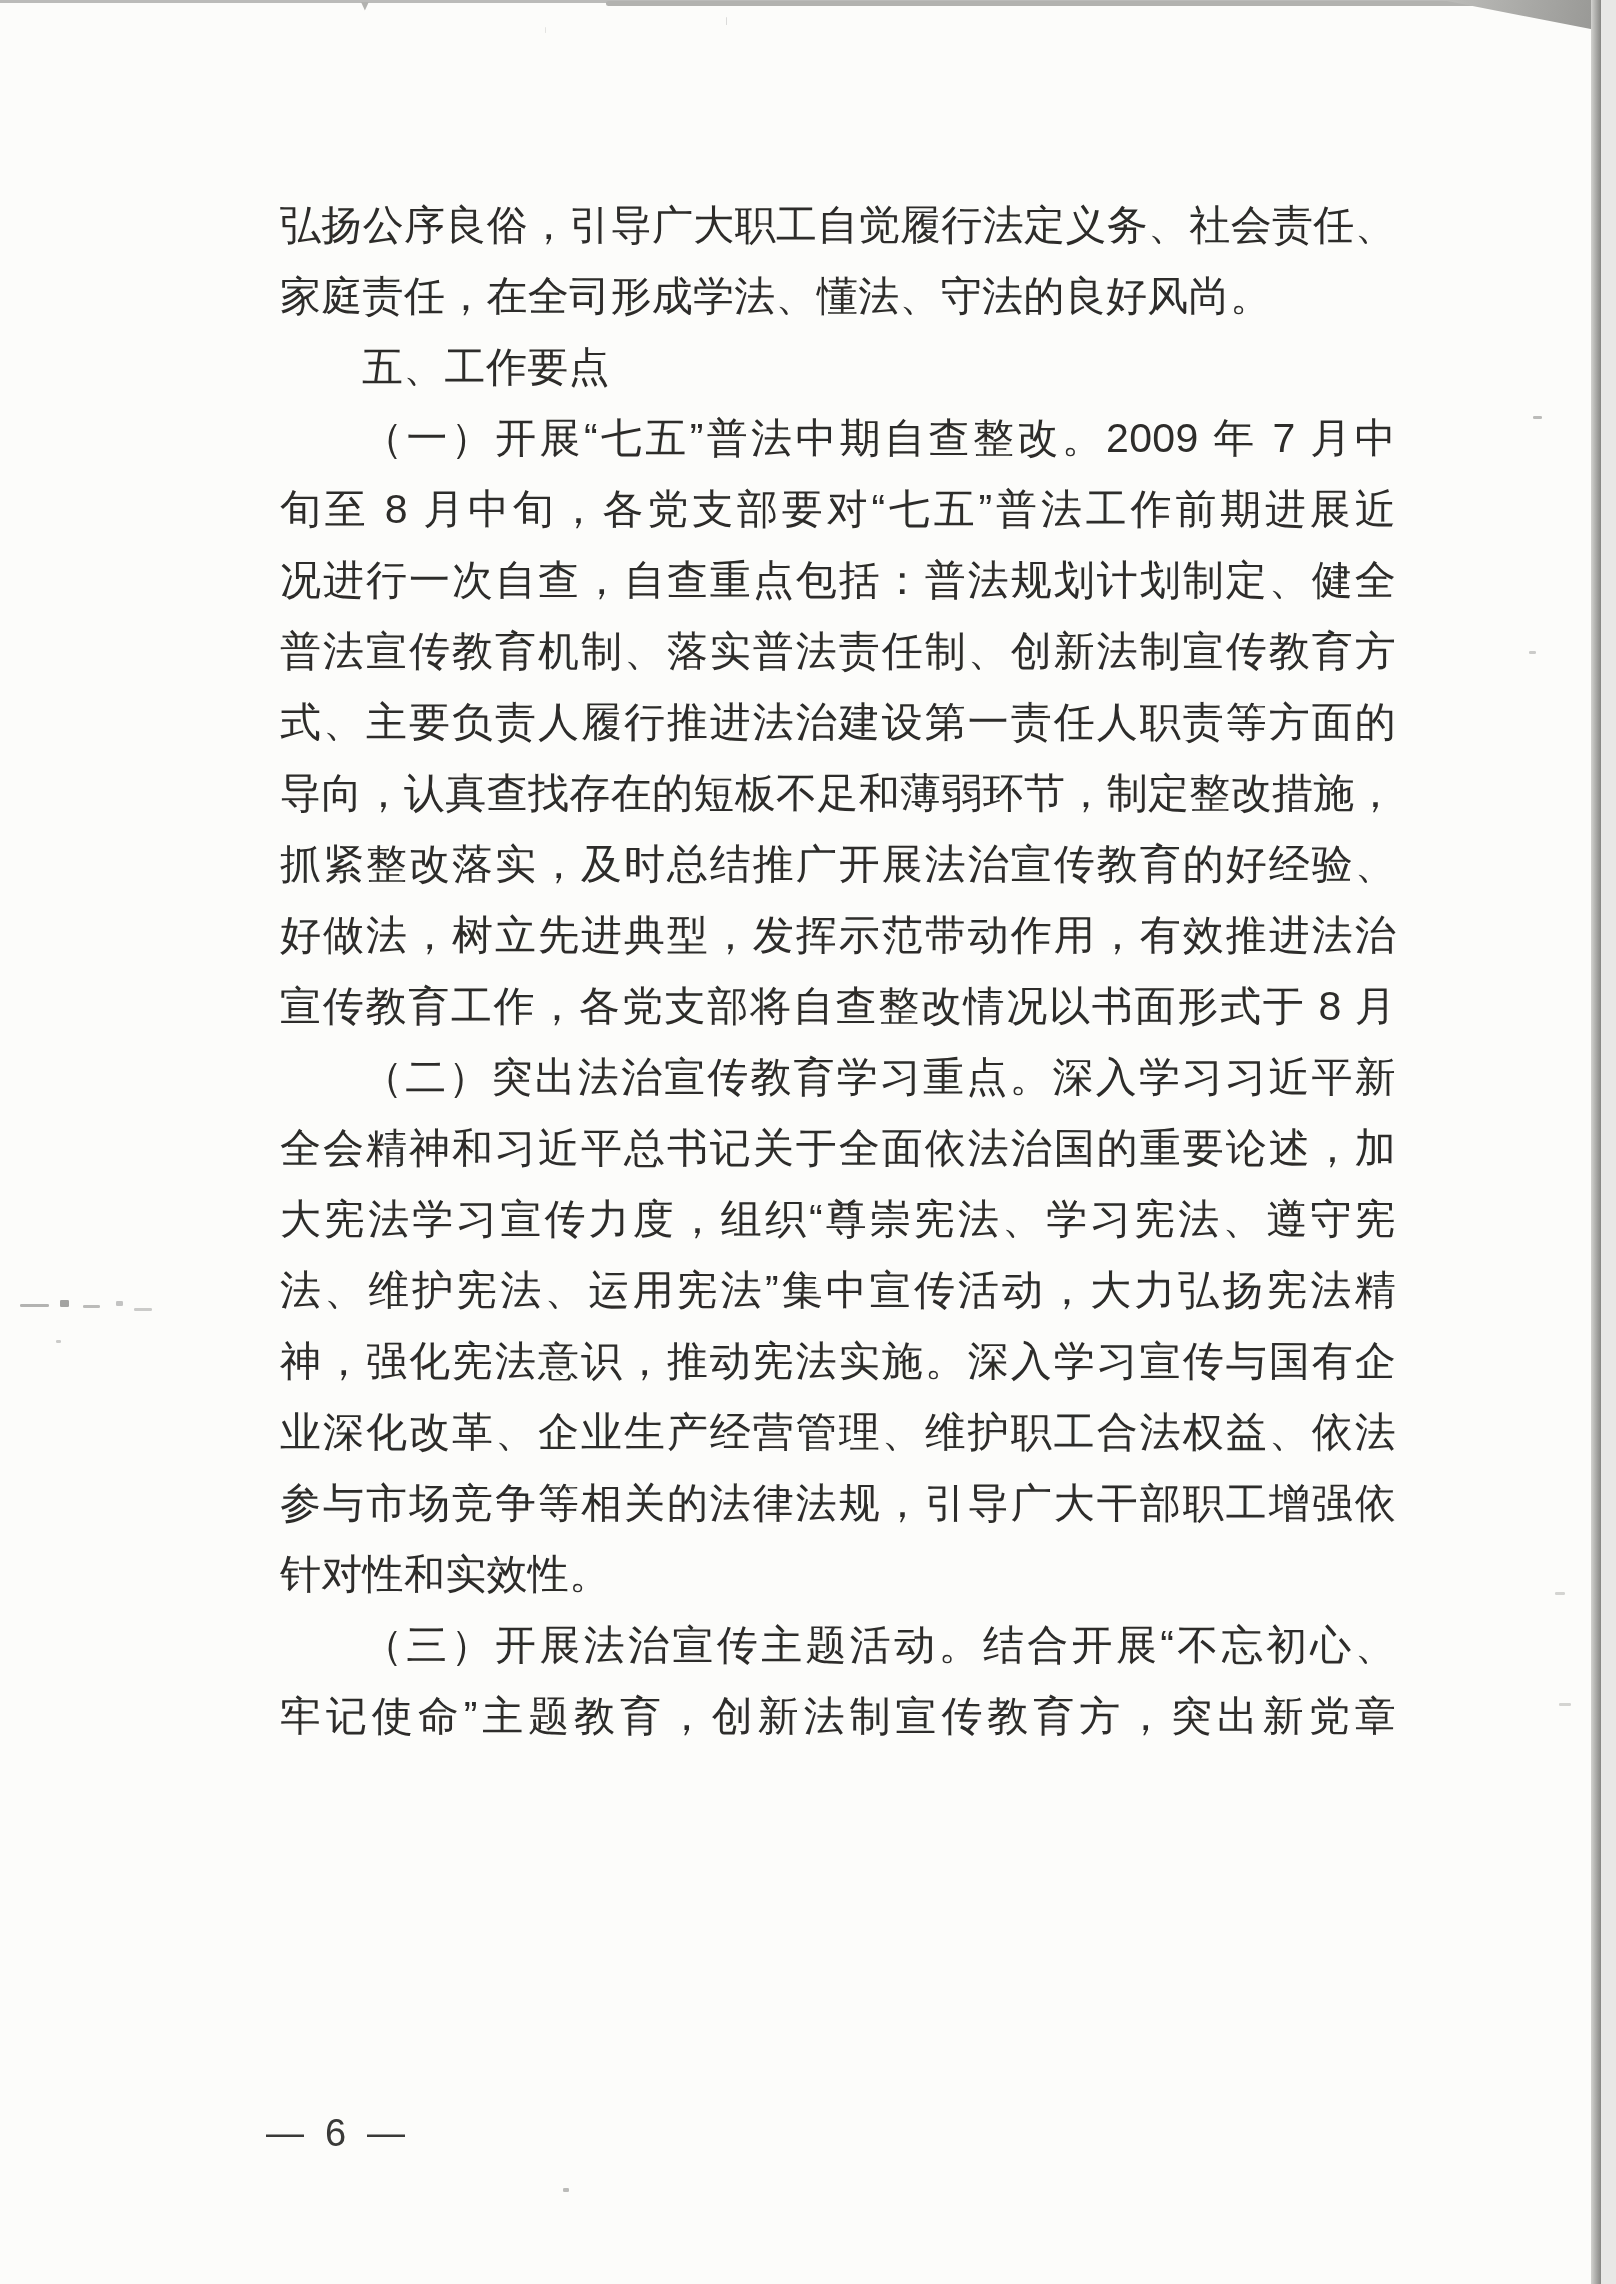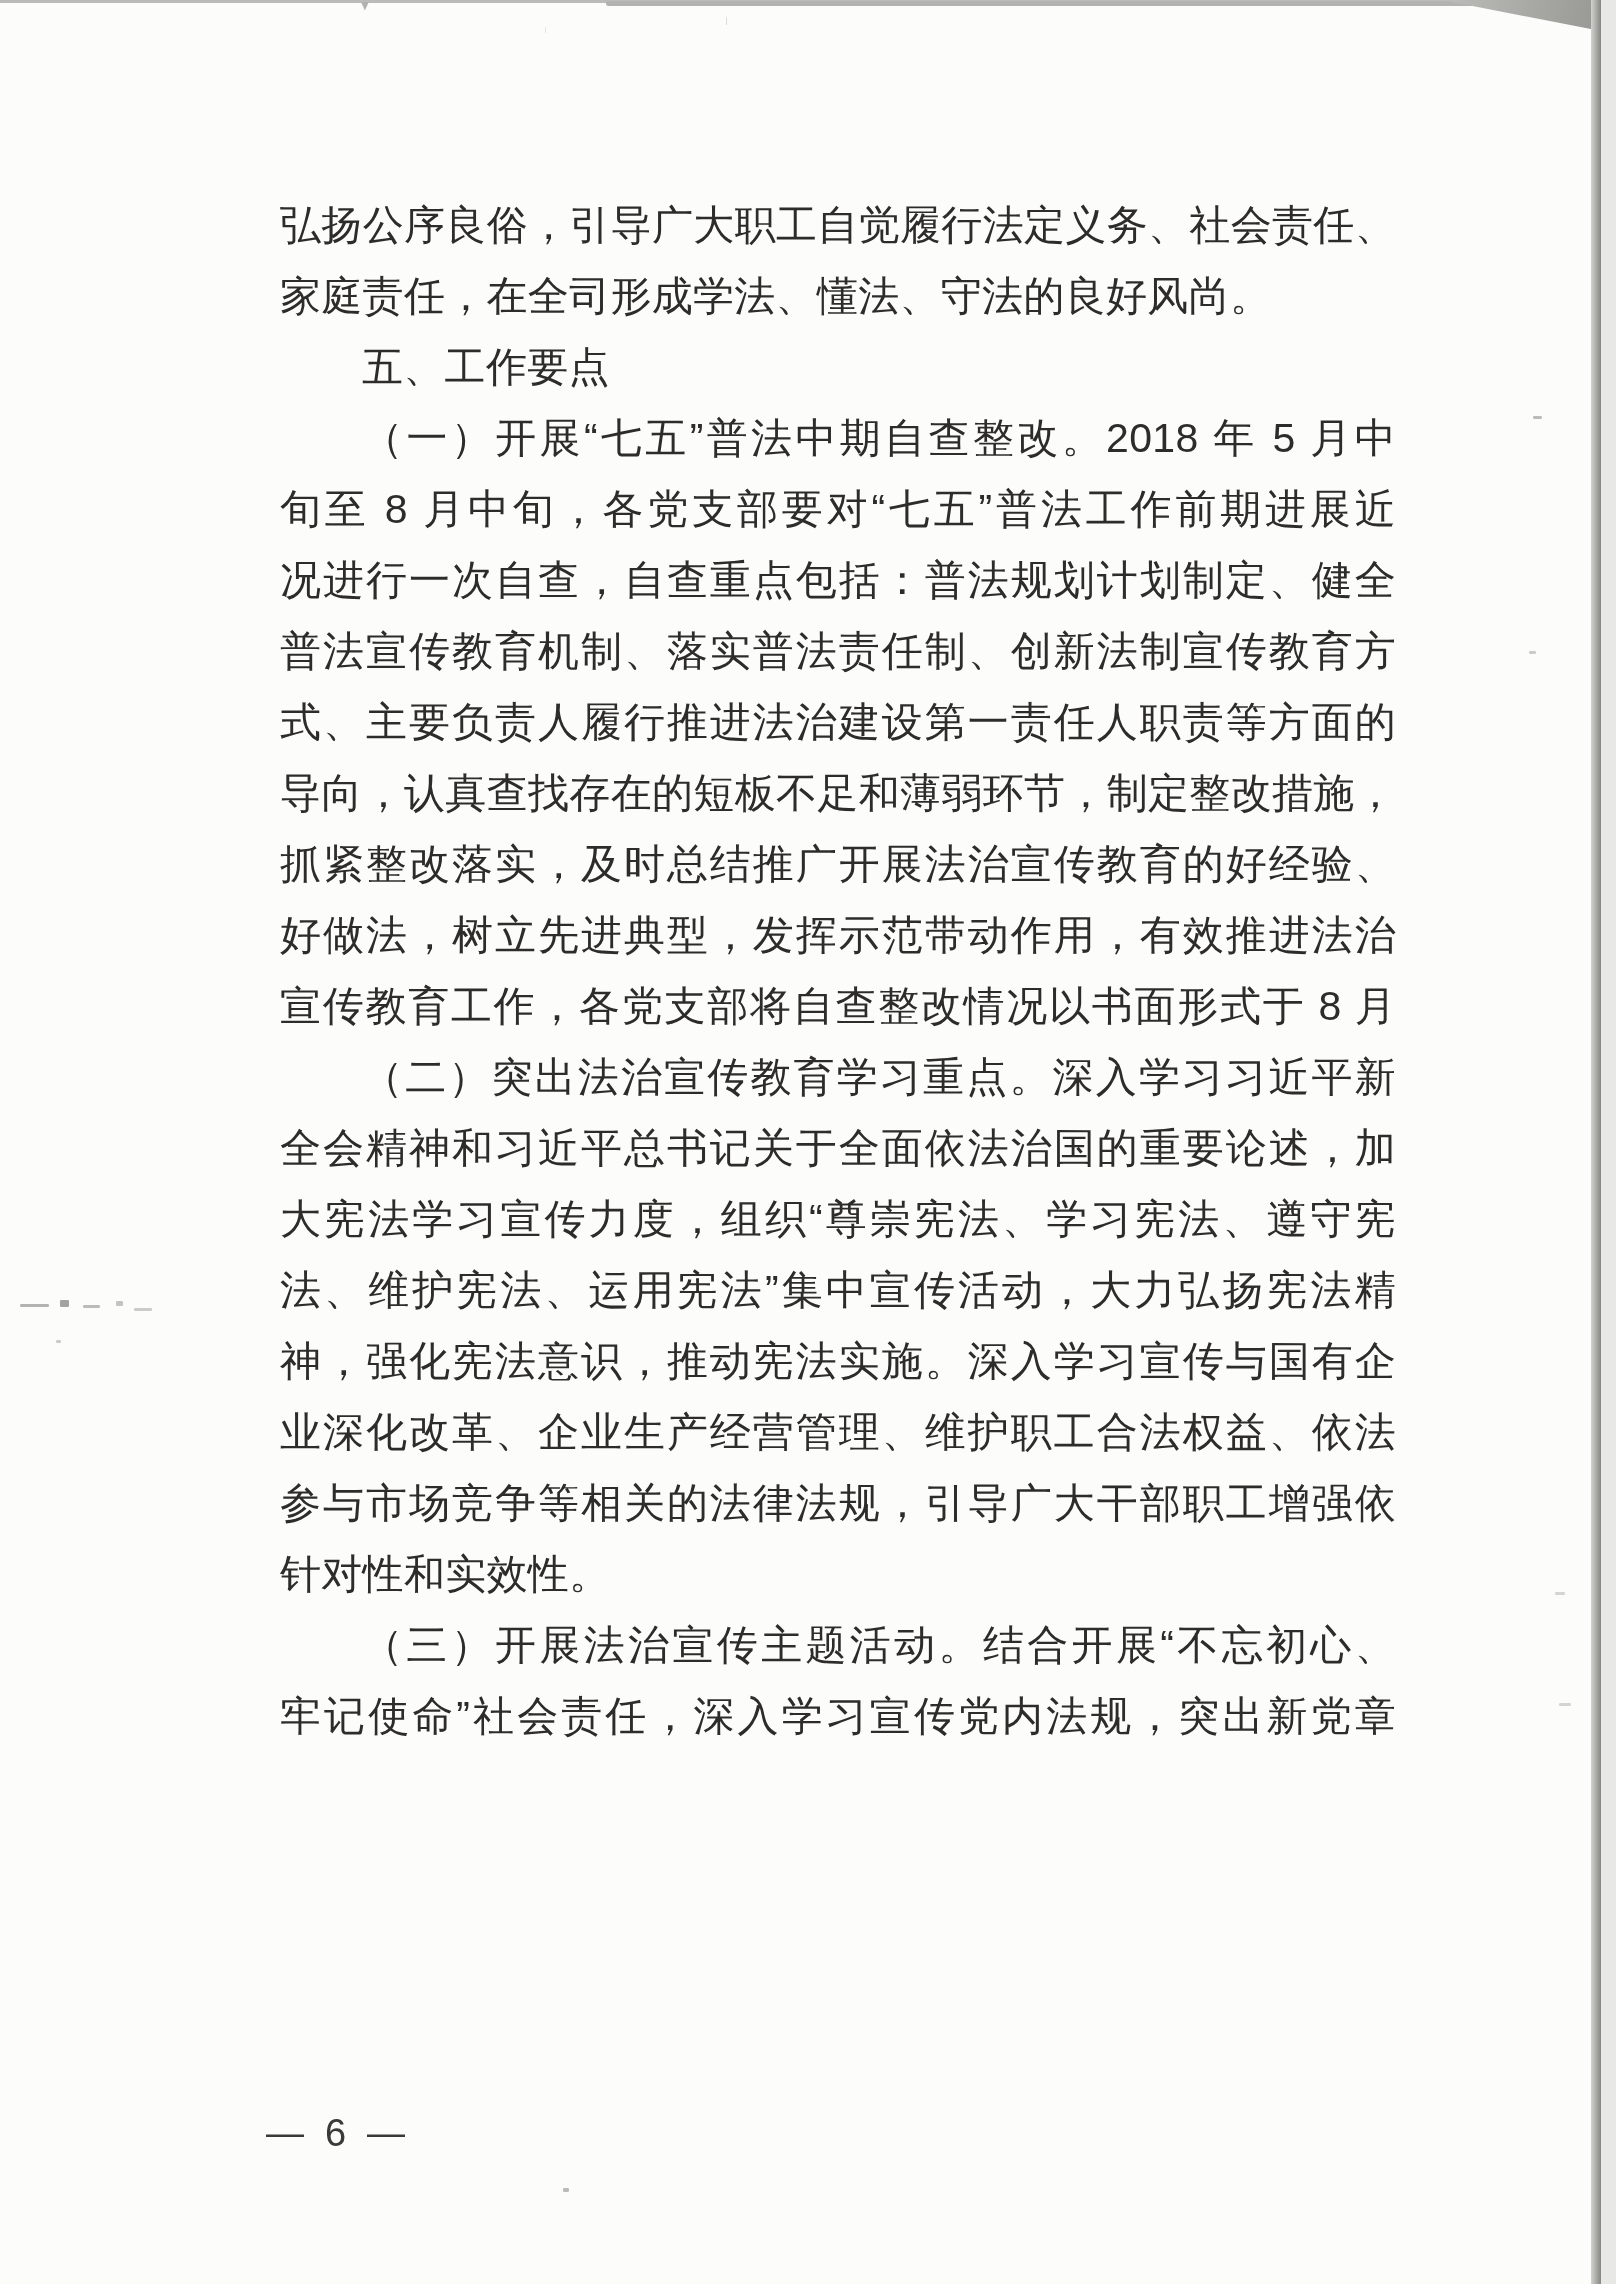--- a/index.html
+++ b/index.html
@@ -60,39 +60,39 @@
   <div class="edge-top"></div>
   <div class="edge-top-thick"></div>
   <div class="edge-top-notch"></div>
   <div class="corner-wedge"></div>
   <div class="edge-right"></div>
 
   <div class="doc" id="doc-body">
       <div class="line fill">弘扬公序良俗，引导广大职工自觉履行法定义务、社会责任、</div>
       <div class="line no-fill">家庭责任，在全司形成学法、懂法、守法的良好风尚。</div>
       <div class="line no-fill" style="text-indent: 2em;">五、工作要点</div>
-      <div class="line fill" style="text-indent: 2em;">（一）开展“七五”普法中期自查整改。2018 年 5 月中</div>
+      <div class="line fill" style="text-indent: 2em;">（一）开展“七五”普法中期自查整改。2009 年 7 月中</div>
       <div class="line fill">旬至 8 月中旬，各党支部要对“七五”普法工作前期进展近</div>
       <div class="line fill">况进行一次自查，自查重点包括：普法规划计划制定、健全</div>
       <div class="line fill">普法宣传教育机制、落实普法责任制、创新法制宣传教育方</div>
       <div class="line fill">式、主要负责人履行推进法治建设第一责任人职责等方面的</div>
       <div class="line fill">导向，认真查找存在的短板不足和薄弱环节，制定整改措施，</div>
       <div class="line fill">抓紧整改落实，及时总结推广开展法治宣传教育的好经验、</div>
       <div class="line fill">好做法，树立先进典型，发挥示范带动作用，有效推进法治</div>
       <div class="line fill">宣传教育工作，各党支部将自查整改情况以书面形式于 8 月</div>
       <div class="line fill" style="text-indent: 2em;">（二）突出法治宣传教育学习重点。深入学习习近平新</div>
       <div class="line fill">全会精神和习近平总书记关于全面依法治国的重要论述，加</div>
       <div class="line fill">大宪法学习宣传力度，组织“尊崇宪法、学习宪法、遵守宪</div>
       <div class="line fill">法、维护宪法、运用宪法”集中宣传活动，大力弘扬宪法精</div>
       <div class="line fill">神，强化宪法意识，推动宪法实施。深入学习宣传与国有企</div>
       <div class="line fill">业深化改革、企业生产经营管理、维护职工合法权益、依法</div>
       <div class="line fill">参与市场竞争等相关的法律法规，引导广大干部职工增强依</div>
       <div class="line no-fill">针对性和实效性。</div>
       <div class="line fill" style="text-indent: 2em;">（三）开展法治宣传主题活动。结合开展“不忘初心、</div>
-      <div class="line fill">牢记使命”社会责任，深入学习宣传党内法规，突出新党章</div>
+      <div class="line fill">牢记使命”主题教育，创新法制宣传教育方，突出新党章</div>
     </div>
 
   <div class="footer">— 6 —</div>
 
   <div class="speck" style="left:19.6px;top:1304px;width:29px;height:2.6px;opacity:.45;"></div>
   <div class="speck" style="left:60px;top:1300px;width:9px;height:6.5px;opacity:.55;"></div>
   <div class="speck" style="left:83px;top:1305px;width:17px;height:3.3px;opacity:.4;"></div>
   <div class="speck" style="left:116px;top:1301px;width:6.5px;height:5.2px;opacity:.35;"></div>
   <div class="speck" style="left:134px;top:1308px;width:18px;height:2.6px;opacity:.3;"></div>
   <div class="speck" style="left:56px;top:1340px;width:5.2px;height:3.3px;opacity:.3;"></div>

